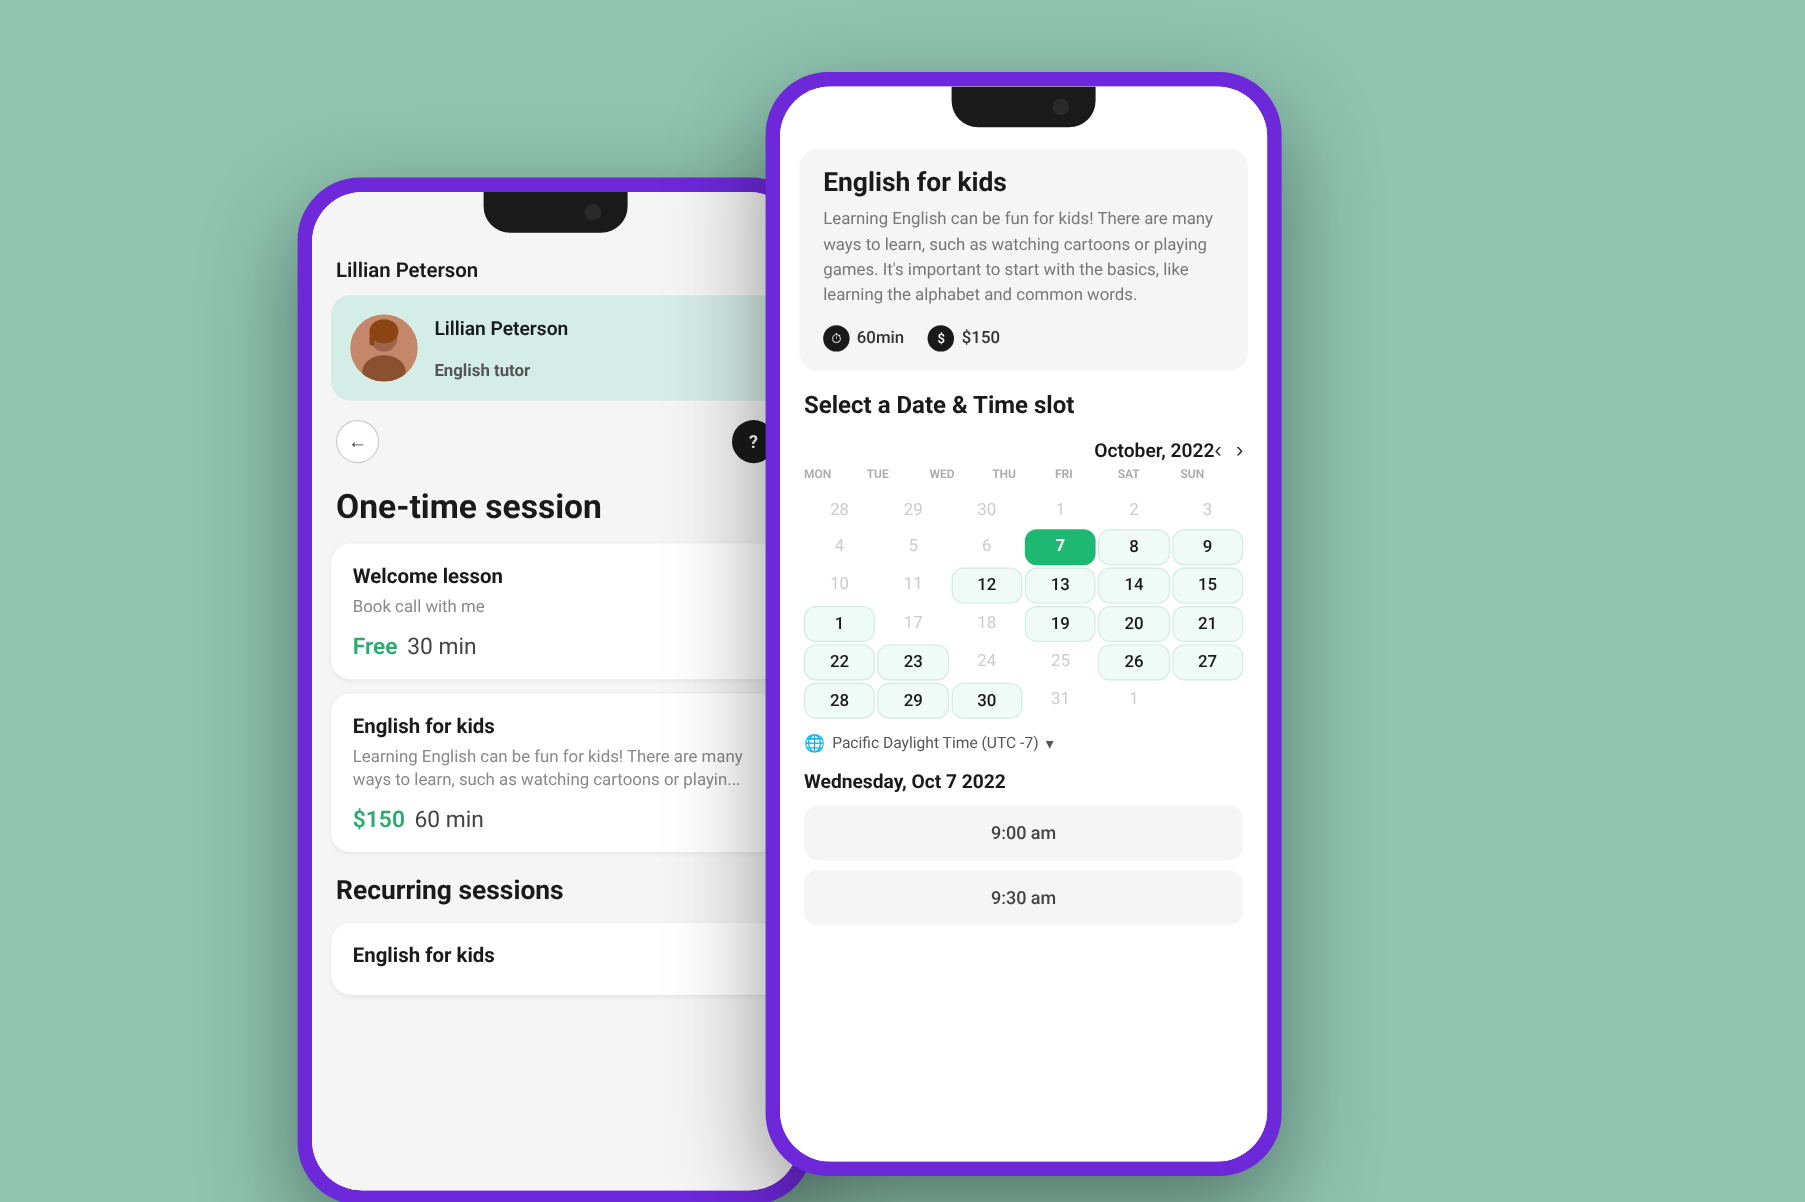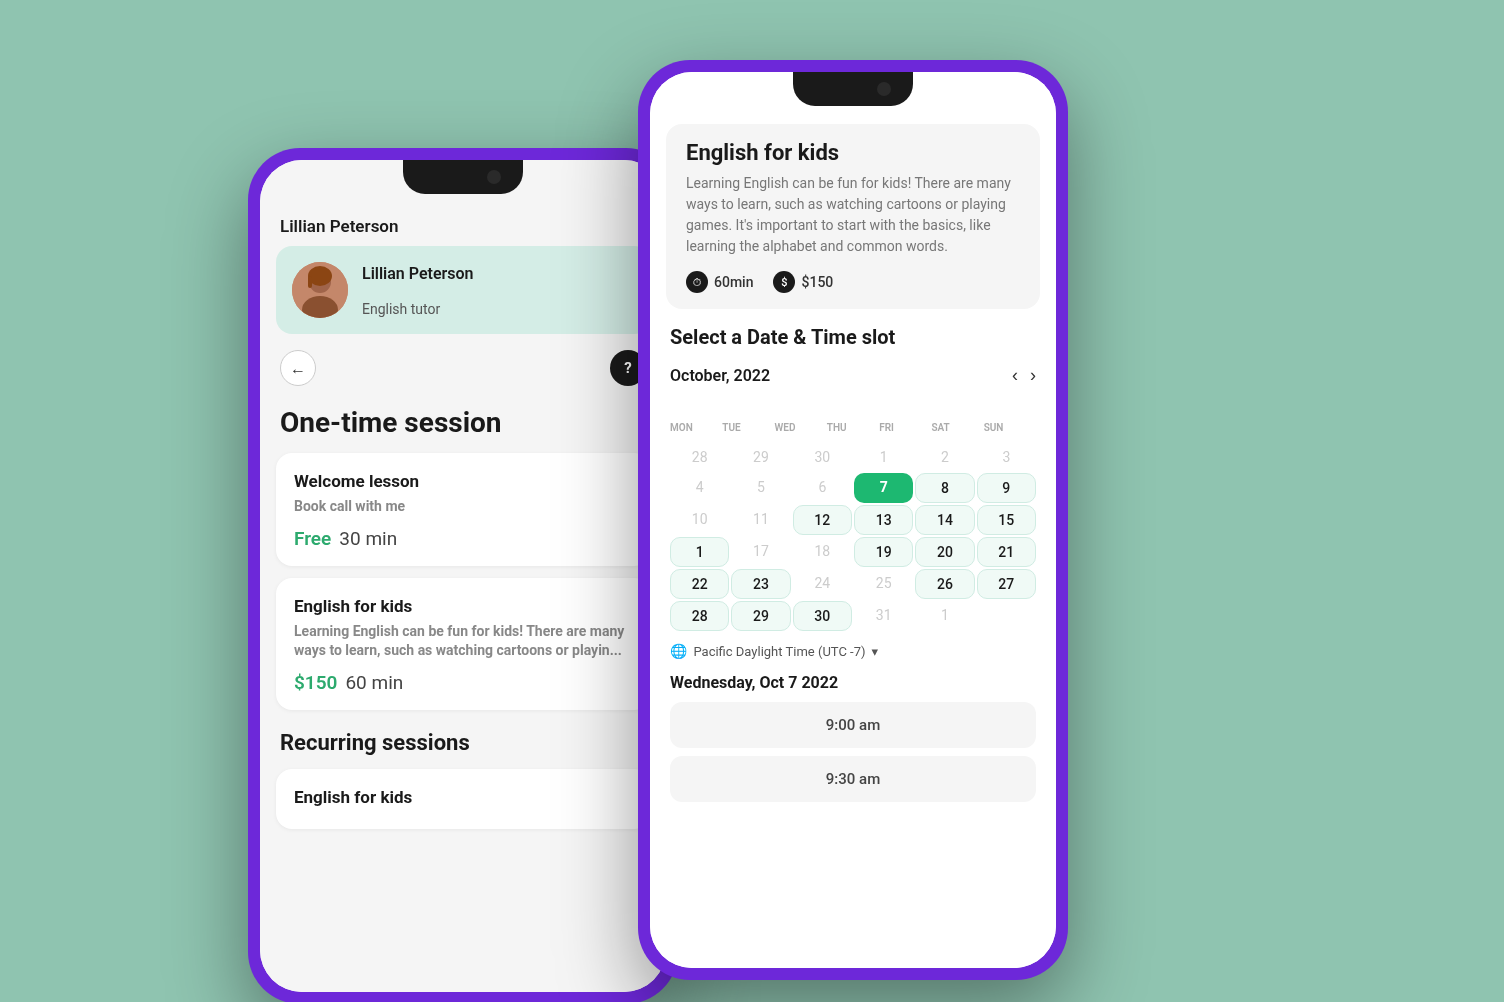--- a/index.html
+++ b/index.html
@@ -104,20 +104,21 @@
     }
     .p1-tutor-info .name {
       font-size: 16px;
       font-weight: 600;
       color: #1a1a1a;
     }
     .p1-tutor-info .role {
       font-size: 14px;
       color: #555;
       margin-top: 18px;
+      font-weight: bold;
     }
     .p1-nav {
       display: flex;
       justify-content: space-between;
       align-items: center;
       padding: 16px 20px;
     }
     .p1-back-btn {
       width: 36px;
       height: 36px;
@@ -161,21 +162,20 @@
       font-size: 17px;
       font-weight: 700;
       color: #1a1a1a;
       margin-bottom: 6px;
     }
     .p1-card-desc {
       font-size: 14px;
       color: #888;
       margin-bottom: 10px;
       line-height: 1.4;
-      font-weight: bold;
     }
     .p1-card-meta {
       display: flex;
       align-items: center;
       gap: 8px;
       font-size: 19px;
     }
     .p1-card-meta .free {
       color: #2daa6e;
       font-weight: 600;
@@ -251,23 +251,23 @@
       padding: 16px 20px 0 20px;
     }
     .p2-calendar-title {
       font-size: 20px;
       font-weight: 700;
       color: #1a1a1a;
       margin-bottom: 16px;
     }
     .p2-month-nav {
       display: flex;
-      justify-content: space-between;
-      align-items: center;
-      margin-bottom: 32px;
+      justify-content: flex-end;
+      align-items: center;
+      margin-bottom: 0;
     }
     .p2-month-label {
       font-size: 16px;
       font-weight: 600;
       color: #1a1a1a;
     }
     .p2-nav-btns {
       display: flex;
       gap: 12px;
     }

